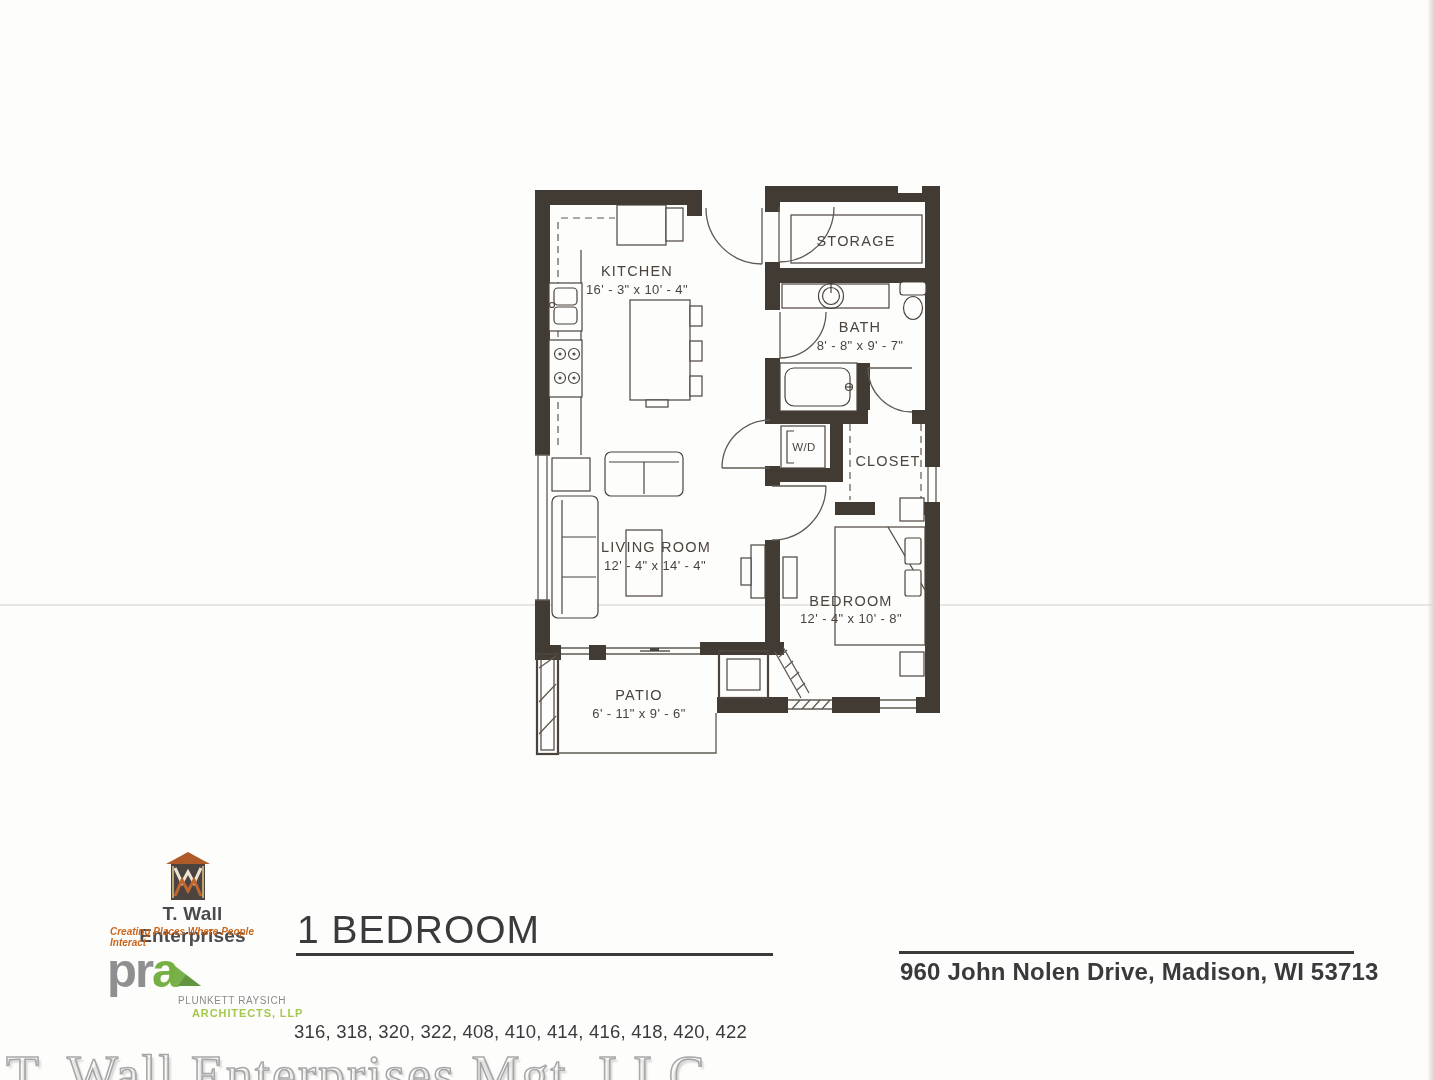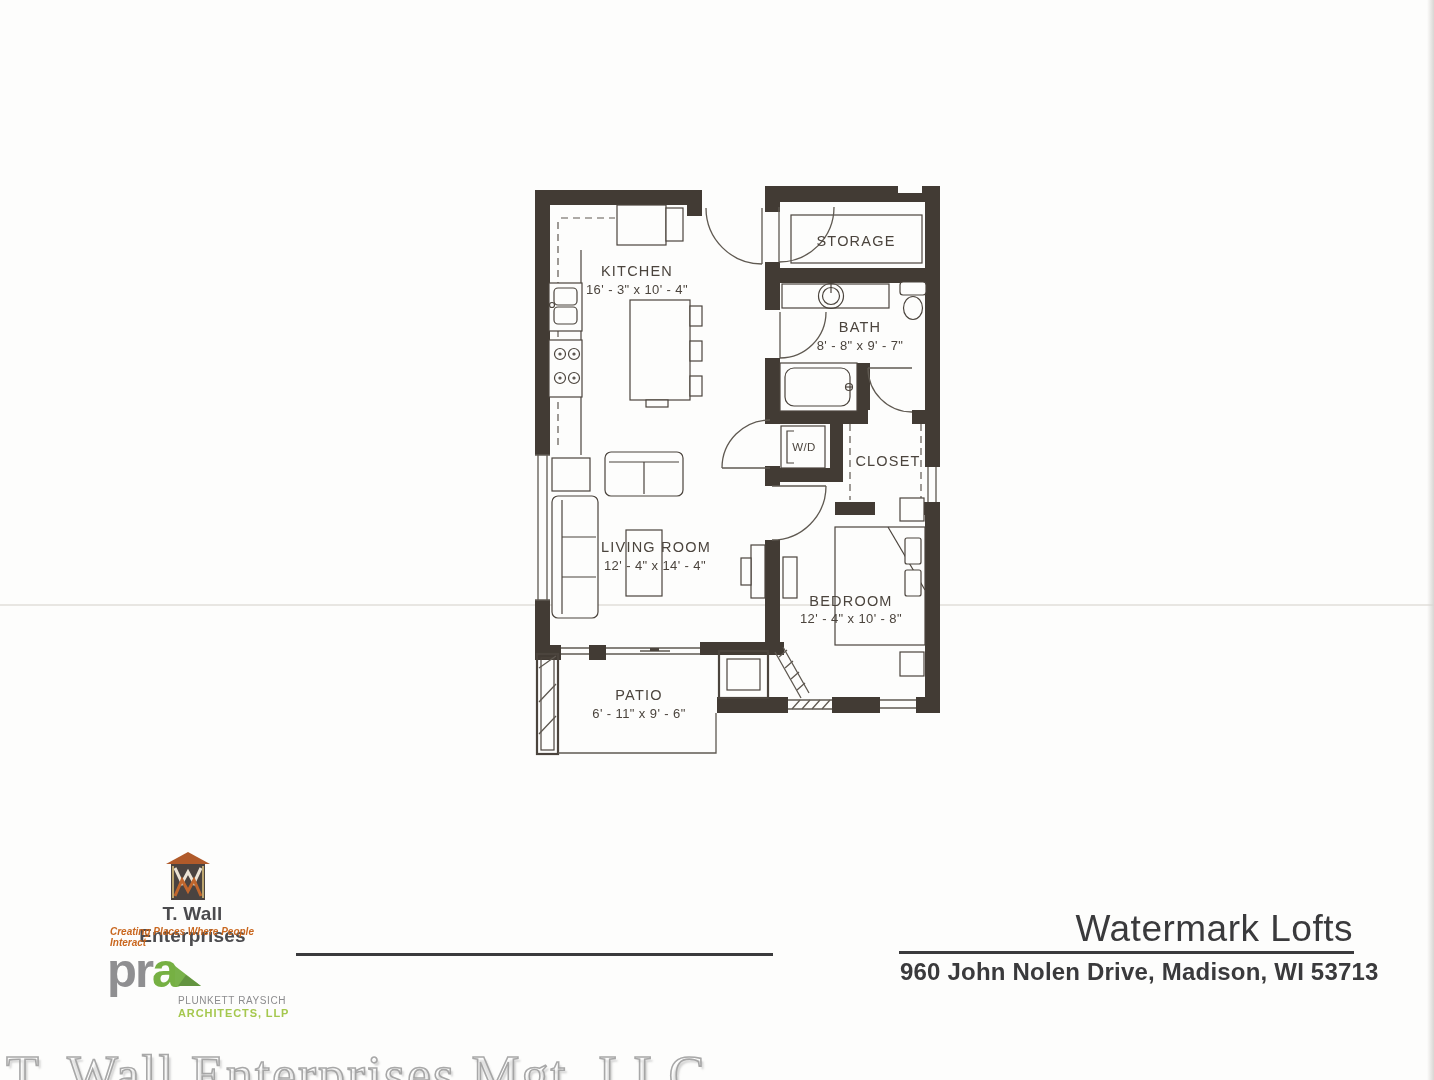--- a/index.html
+++ b/index.html
@@ -244,23 +244,24 @@
   <div class="abs twall-name" style="left:115px;top:903px;width:155px;">T. Wall Enterprises</div>
   <div class="abs twall-tag" style="left:110px;top:926px;width:165px;">Creating Places Where People Interact</div>
 
   <div class="abs pra" style="left:107px;top:946px;">
     <span class="pr">pr</span><span class="a">a</span><svg width="27" height="21" viewBox="0 0 27 21" style="margin-left:-2px;">
         <polygon points="0,0 26,20 0,20" fill="#79b24a"></polygon>
         <polygon points="11,9 26,20 3,20" fill="#55813a" opacity="0.6"></polygon>
       </svg>
   </div>
   <div class="abs pra-1" style="left:178px;top:995px;">PLUNKETT RAYSICH</div>
-  <div class="abs pra-2" style="left:178px;top:1007px;">ARCHITECTS, LLP</div>
-
+  <div class="abs pra-2" style="left:192px;top:1007px;">ARCHITECTS, LLP</div>
+
+  <div class="abs h1" style="left:297px;top:908px;">1 BEDROOM</div>
   <div class="abs rule" style="left:296px;top:953px;width:477px;"></div>
-
-  <div class="abs prop" style="left:900px;top:908px;width:453px;">Watermark Lofts</div>
+  <div class="abs nums" style="left:294px;top:1021px;">316, 318, 320, 322, 408, 410, 414, 416, 418, 420, 422</div>
+
   <div class="abs rule" style="left:899px;top:951px;width:455px;"></div>
   <div class="abs addr" style="left:900px;top:958px;width:453px;">960 John Nolen Drive, Madison, WI 53713</div>
 
   <div class="abs watermark" style="left:6px;top:1044px;font-family:Liberation Serif, serif;">T. Wall Enterprises Mgt, LLC</div>
 
 </div>
 
 </body></html>

